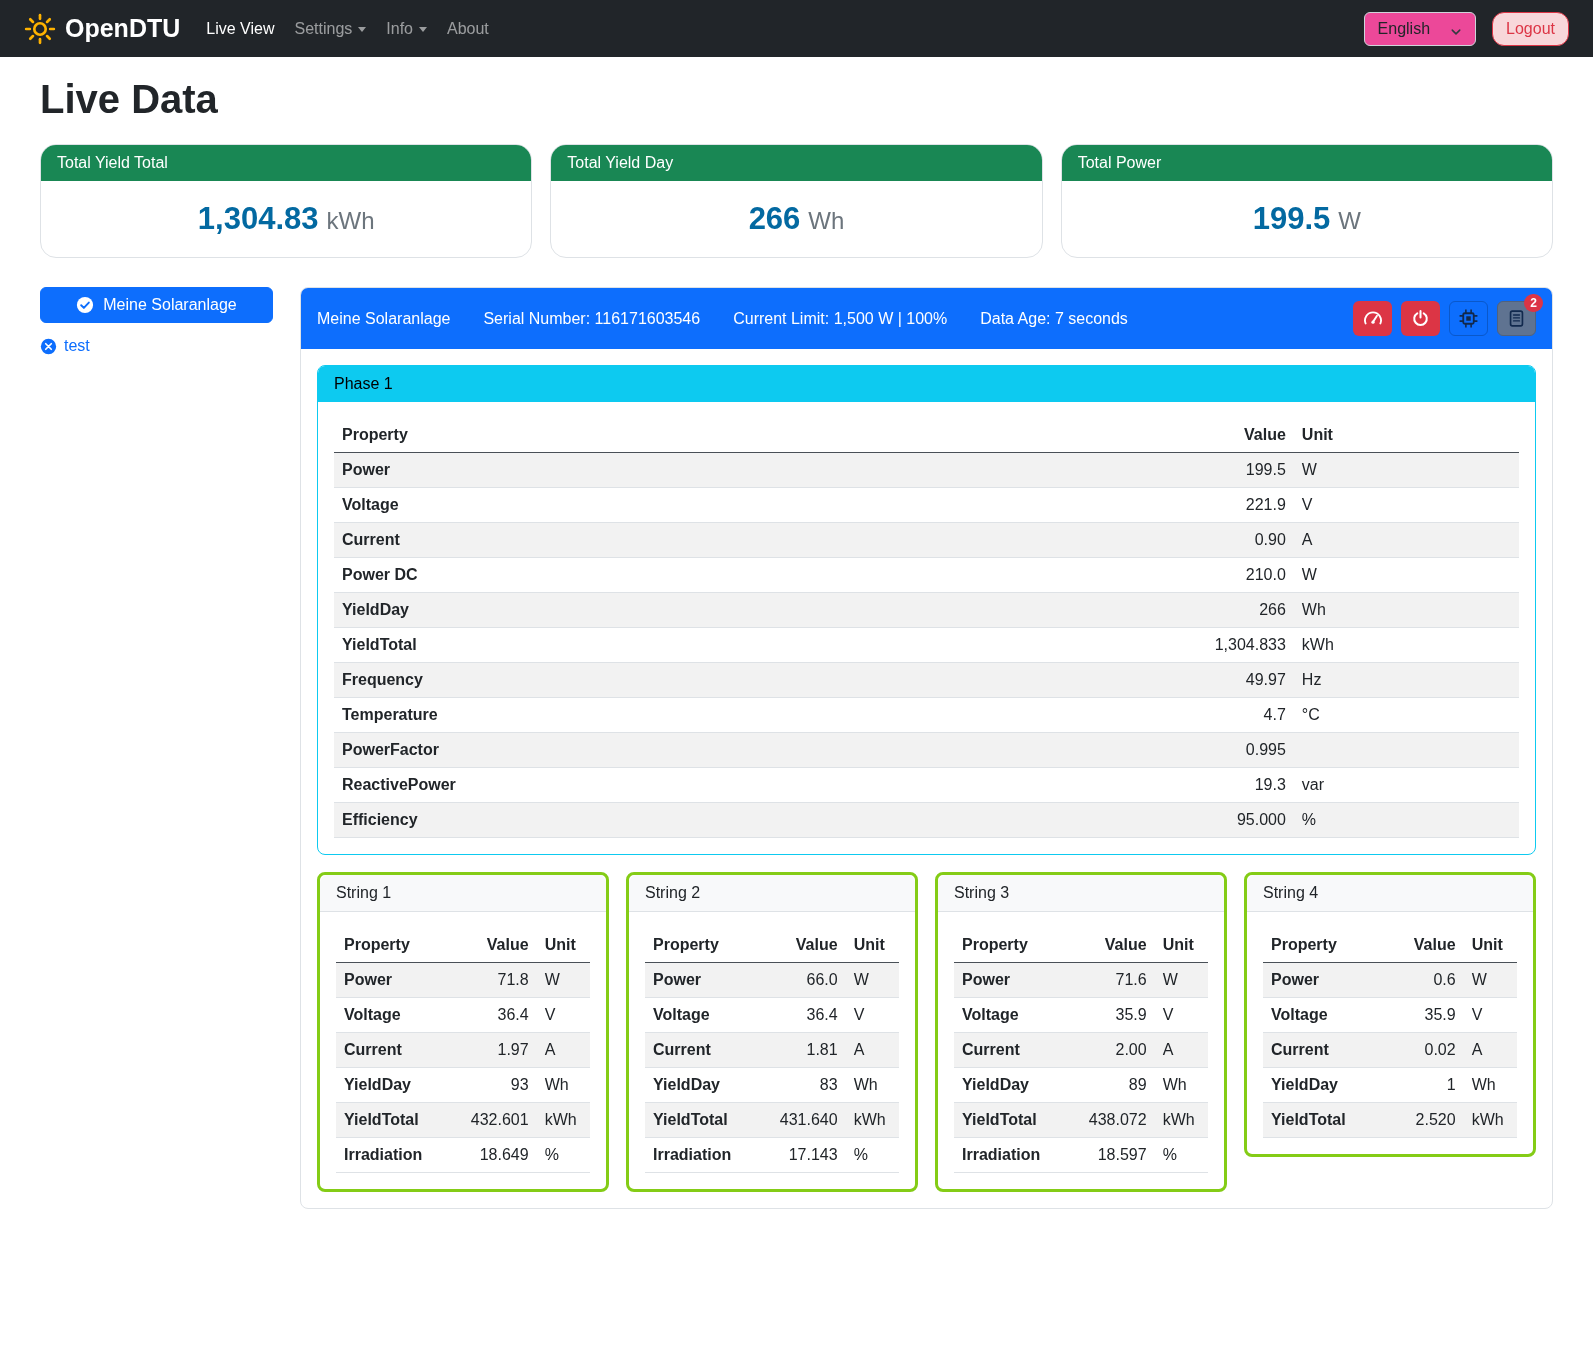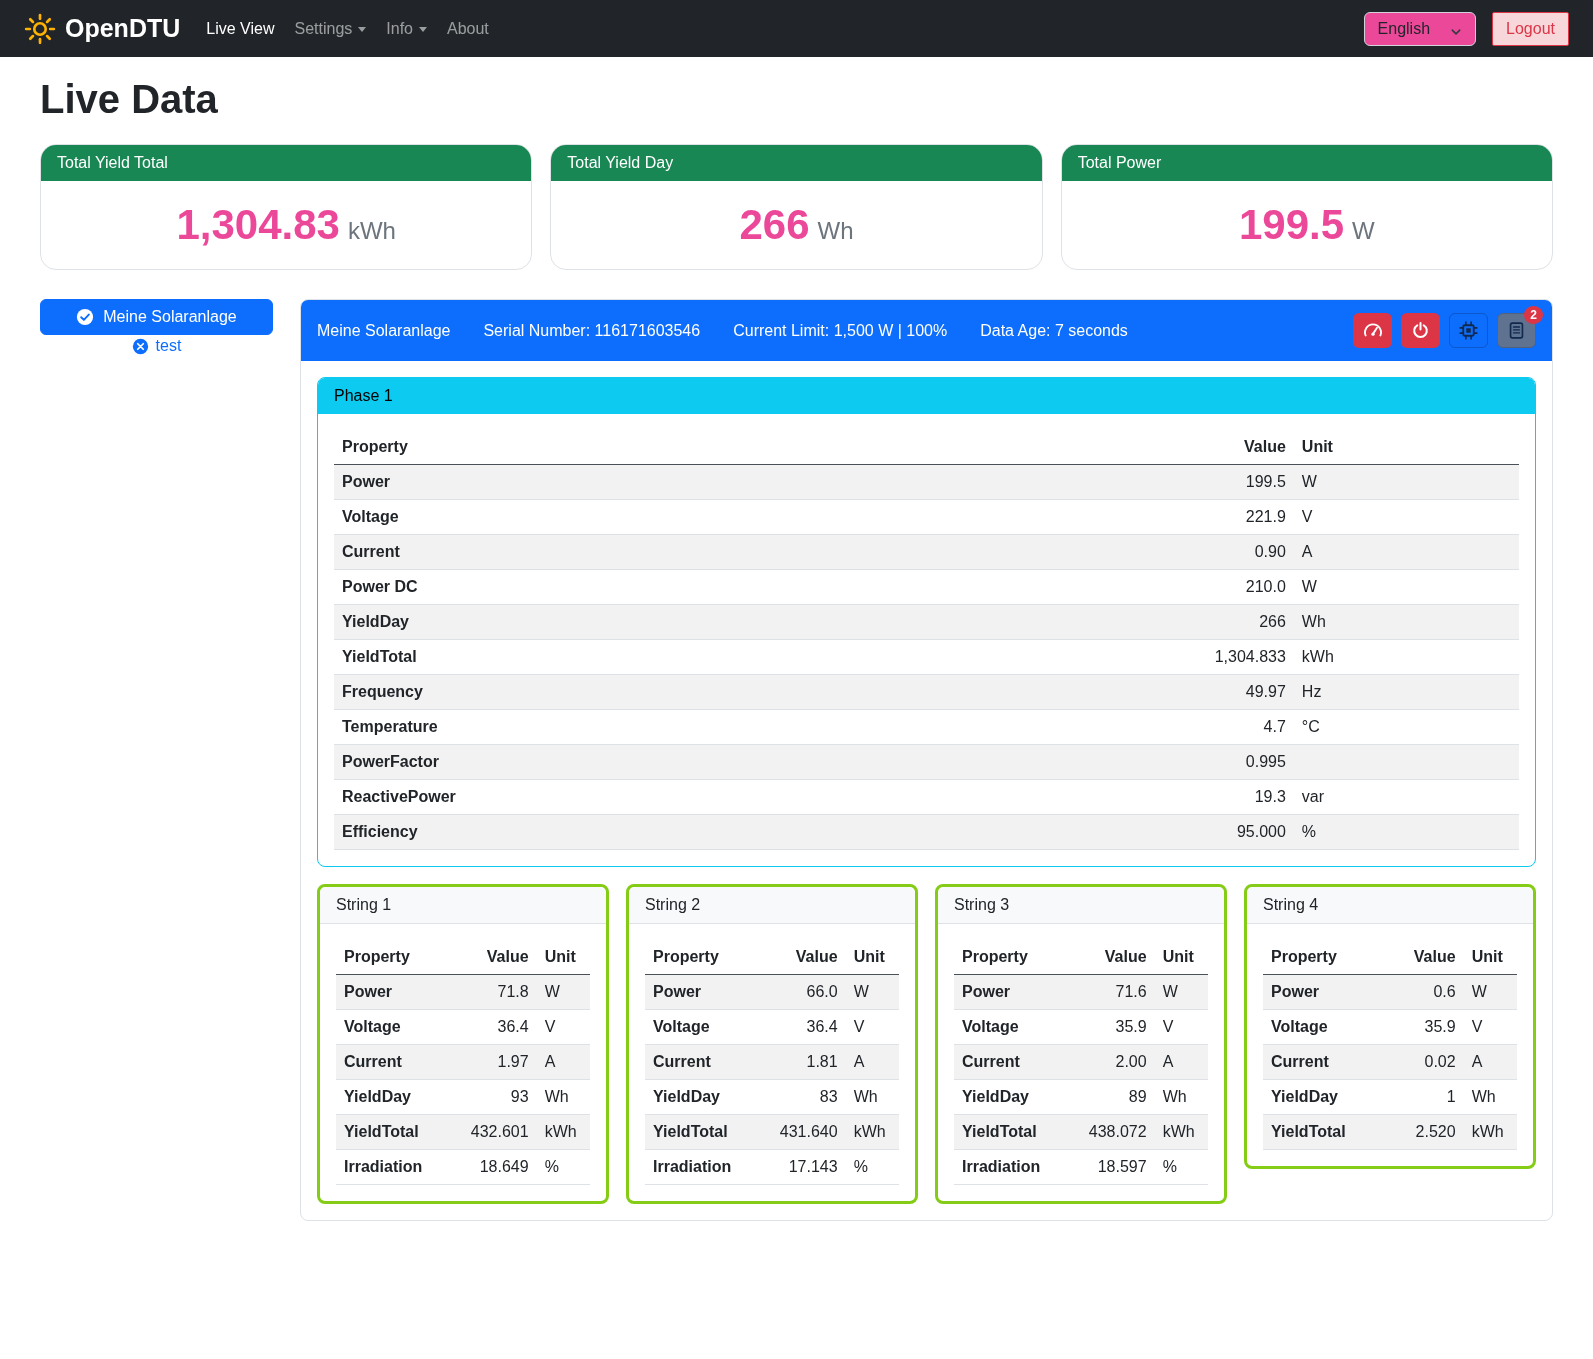--- a/index.html
+++ b/index.html
@@ -37,48 +37,48 @@
     border-top: 5px solid currentColor; margin-top: 2px;
   }
   .nav-right { margin-left: auto; display: flex; align-items: center; gap: 16px; }
   .lang-select {
     background: #ec4899; border: 1px solid #ced4da; border-radius: 6px;
     padding: 7px 13px; display: flex; align-items: flex-end; gap: 20px;
     color: #212529; cursor: pointer;
   }
   .logout-btn {
     background: #f8d7da; color: #dc3545; border: 1px solid #dc3545;
-    border-radius: 2px; padding: 7px 13px; font-size: 16px; cursor: pointer;
+    border-radius: 12px; padding: 7px 13px; font-size: 16px; cursor: pointer;
     font-family: "Liberation Sans", sans-serif;
   }
 
   
   .content { padding: 0 40px 24px; }
   .page-title { font-size: 40px; font-weight: 600; margin: 20px 0 22px; }
 
   
   .summary-row { display: flex; gap: 18px; }
   .summary-card { flex: 1; border: 1px solid #dee2e6; border-radius: 16px; overflow: hidden; }
   .summary-card-header { background: #198754; color: #fff; padding: 9px 16px; }
   .summary-card-body { padding: 20px 16px; text-align: center; }
-  .summary-value { font-size: 42px; font-weight: 600; color: #ec4899; }
+  .summary-value { font-size: 31px; font-weight: 600; color: #0369a1; }
   .summary-unit { font-size: 24px; font-weight: 400; color: #6c757d; margin-left: 8px; }
 
   
   .main-row { display: flex; gap: 27px; margin-top: 29px; align-items: flex-start; }
   .sidebar { width: 233px; flex: none; }
   .inverter-select-btn {
     width: 100%; background: #0d6efd; color: #fff; border: 1px solid #0d6efd;
     border-radius: 6px; padding: 8px 12px; font-size: 16px; cursor: pointer;
     display: flex; align-items: center; justify-content: center; gap: 9px;
     font-family: "Liberation Sans", sans-serif;
   }
   .sidebar-test {
-    display: flex; align-items: center; justify-content: center; gap: 7px;
-    color: #0d6efd; margin-top: 2px; cursor: pointer;
+    display: flex; align-items: center; gap: 7px;
+    color: #0d6efd; margin-top: 14px; cursor: pointer;
   }
 
   
   .inverter-card { flex: 1; border: 1px solid #dee2e6; border-radius: 8px; overflow: hidden; background: #fff; }
   .inverter-card-header {
     background: #0d6efd; color: #fff;
     display: flex; align-items: center; gap: 33px; padding: 13px 16px;
   }
   .header-buttons { margin-left: auto; display: flex; gap: 9px; }
   .icon-btn {

